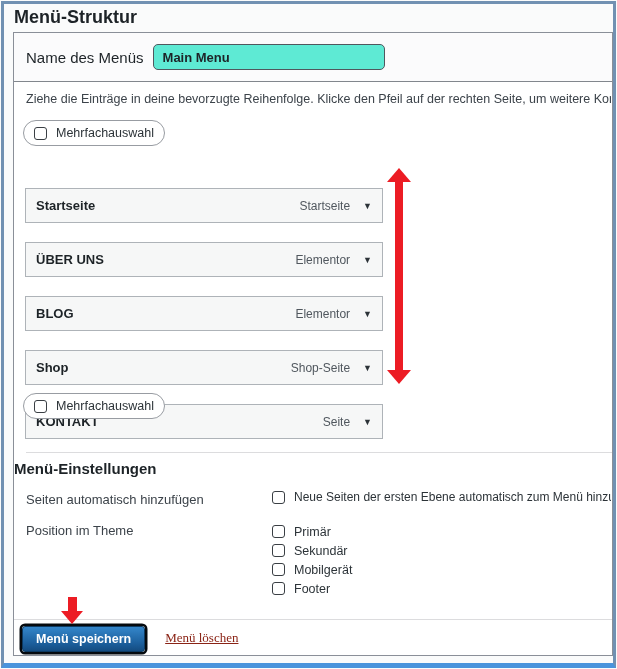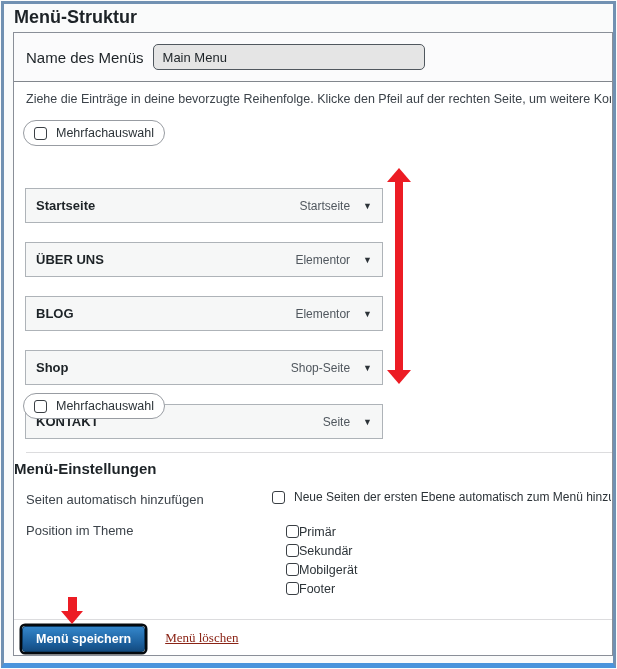--- a/index.html
+++ b/index.html
@@ -20,22 +20,22 @@
     position:absolute; left:13px; top:32px; width:600px; height:624px;
     background:#fff; border:1px solid #8a8f98;
   }
   .name-row {
     position:absolute; left:0; right:0; top:0; height:49px;
     background:#fbfbfc; border-bottom:1px solid #82878d;
     display:flex; align-items:center; padding-left:12px;
   }
   .name-label { font-size:15px; color:#1d2327; margin-right:9px; white-space:nowrap; }
   .name-input {
-    width:272px; height:26px; border:1.5px solid #50575e; border-radius:5px;
-    padding:0 9px; font-size:13px; font-family:"Liberation Sans",sans-serif; color:#1d2327; background:#e5e5e5;
+    width:232px; height:26px; border:1.5px solid #50575e; border-radius:5px;
+    padding:0 9px; font-size:13px; font-family:"Liberation Sans",sans-serif; color:#1d2327; background:#5eead4;font-weight:bold;
   }
   .instruction {
     position:absolute; left:12px; top:59px; right:1px;
     font-size:12.5px; color:#3c434a; white-space:nowrap; overflow:hidden;
   }
   .bulk-btn {
     position:absolute; display:inline-flex; align-items:center; gap:9px;
     background:#fff; border:1px solid #989ca2; border-radius:13px;
     padding:5px 10px; font-size:12.5px; color:#2c3338; cursor:pointer;
   }
@@ -77,21 +77,21 @@
   }
   .setting-label { position:absolute; left:12px; font-size:13px; color:#3c434a; white-space:nowrap; }
   .auto-label { top:459px; }
   .pos-label { top:490px; }
   .auto-control {
     position:absolute; left:258px; top:457px; right:1px;
     display:flex; align-items:center; gap:9px; overflow:hidden;
   }
   .auto-control .opt-text { font-size:12px; color:#2c3338; white-space:nowrap; }
   .pos-options { position:absolute; left:258px; top:489px; }
-  .pos-option { display:flex; align-items:center; height:19px; cursor:pointer;margin-left:14px; }
+  .pos-option { display:flex; align-items:center; gap:9px; height:19px; cursor:pointer; }
   .pos-option .opt-text { font-size:12.5px; color:#2c3338; white-space:nowrap; }
   .panel-footer {
     position:absolute; left:0; right:0; top:586px; bottom:0;
     border-top:1px solid #dcdcde; background:#fff;
     display:flex; align-items:center; padding-left:8px; gap:20px;
   }
   .save-btn {
     display:inline-block; padding:5px 13px; font-size:12.5px; font-weight:bold;
     font-family:"Liberation Sans",sans-serif; color:#fff;
     background:linear-gradient(180deg,#3486ca 0%, #1b5e9b 70%, #144c80 100%);

